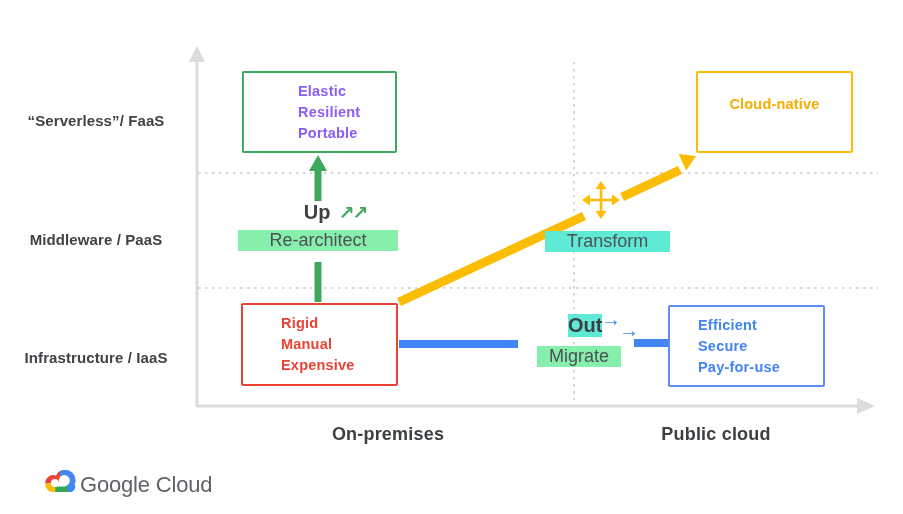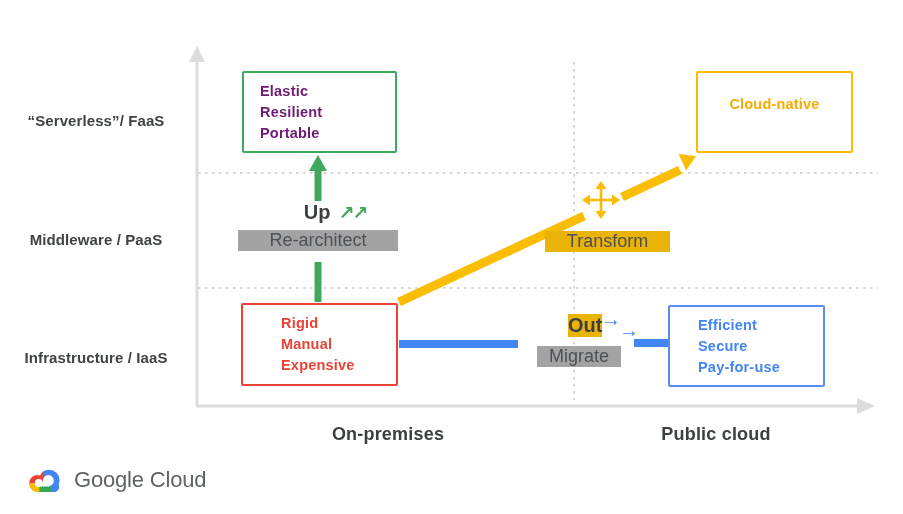--- a/index.html
+++ b/index.html
@@ -11,34 +11,34 @@
   svg.overlay{position:absolute;left:0;top:0;width:903px;height:514px;}
 
   
   .ylabel{left:10px;width:172px;text-align:center;font-weight:bold;font-size:15px;color:#3f4246;letter-spacing:.1px;}
   .xlabel{font-weight:bold;font-size:18px;color:#3c4043;text-align:center;letter-spacing:.2px;}
 
   
   .qbox{box-sizing:border-box;border:2px solid;border-radius:2px;background:#fff;
         display:flex;flex-direction:column;justify-content:center;
         font-weight:bold;font-size:14.5px;line-height:21px;letter-spacing:.2px;}
-  .qbox.green{border-color:#3fa85c;color:#701a75;padding-left:16px;}
+  .qbox.green{border-color:#3fa85c;color:#8b5cf6;padding-left:54px;}
   .qbox.red{border-color:#ea4335;color:#ea4335;padding-left:38px;}
   .qbox.blue{border-color:#5b8ef5;color:#4285f4;padding-left:28px;}
   .qbox.yellow{border-color:#fbbc04;color:#f9ab00;justify-content:flex-start;padding-top:21px;text-align:center;}
 
   
   .big-label{font-weight:bold;font-size:20px;color:#3c4043;}
-  .sub-label{font-size:18px;color:#4d5156;text-align:center;background:#a3a3a3;}
+  .sub-label{font-size:18px;color:#4d5156;text-align:center;background:#86efac;}
   .glyph-green{color:#3fa85c;font-weight:bold;font-size:19px;letter-spacing:-2px;margin-left:8px;}
   .glyph-blue{color:#4285f4;font-weight:bold;font-size:20px;}
-  .whitebg{background:#eab308;}
+  .whitebg{background:#5eead4;}
 
   
-  .footer{left:26px;top:467px;display:flex;align-items:flex-start;gap:10px;}
+  .footer{left:42px;top:467px;display:flex;align-items:flex-end;gap:0;}
   .brand{font-size:22px;color:#5f6368;letter-spacing:-0.2px;white-space:nowrap;}
   .brand .g{font-weight:500;}
   .brand .c{font-weight:400;margin-left:6px;}
 </style>
 </head>
 <body>
 
 <div class="stage">
 
   <svg class="overlay">

